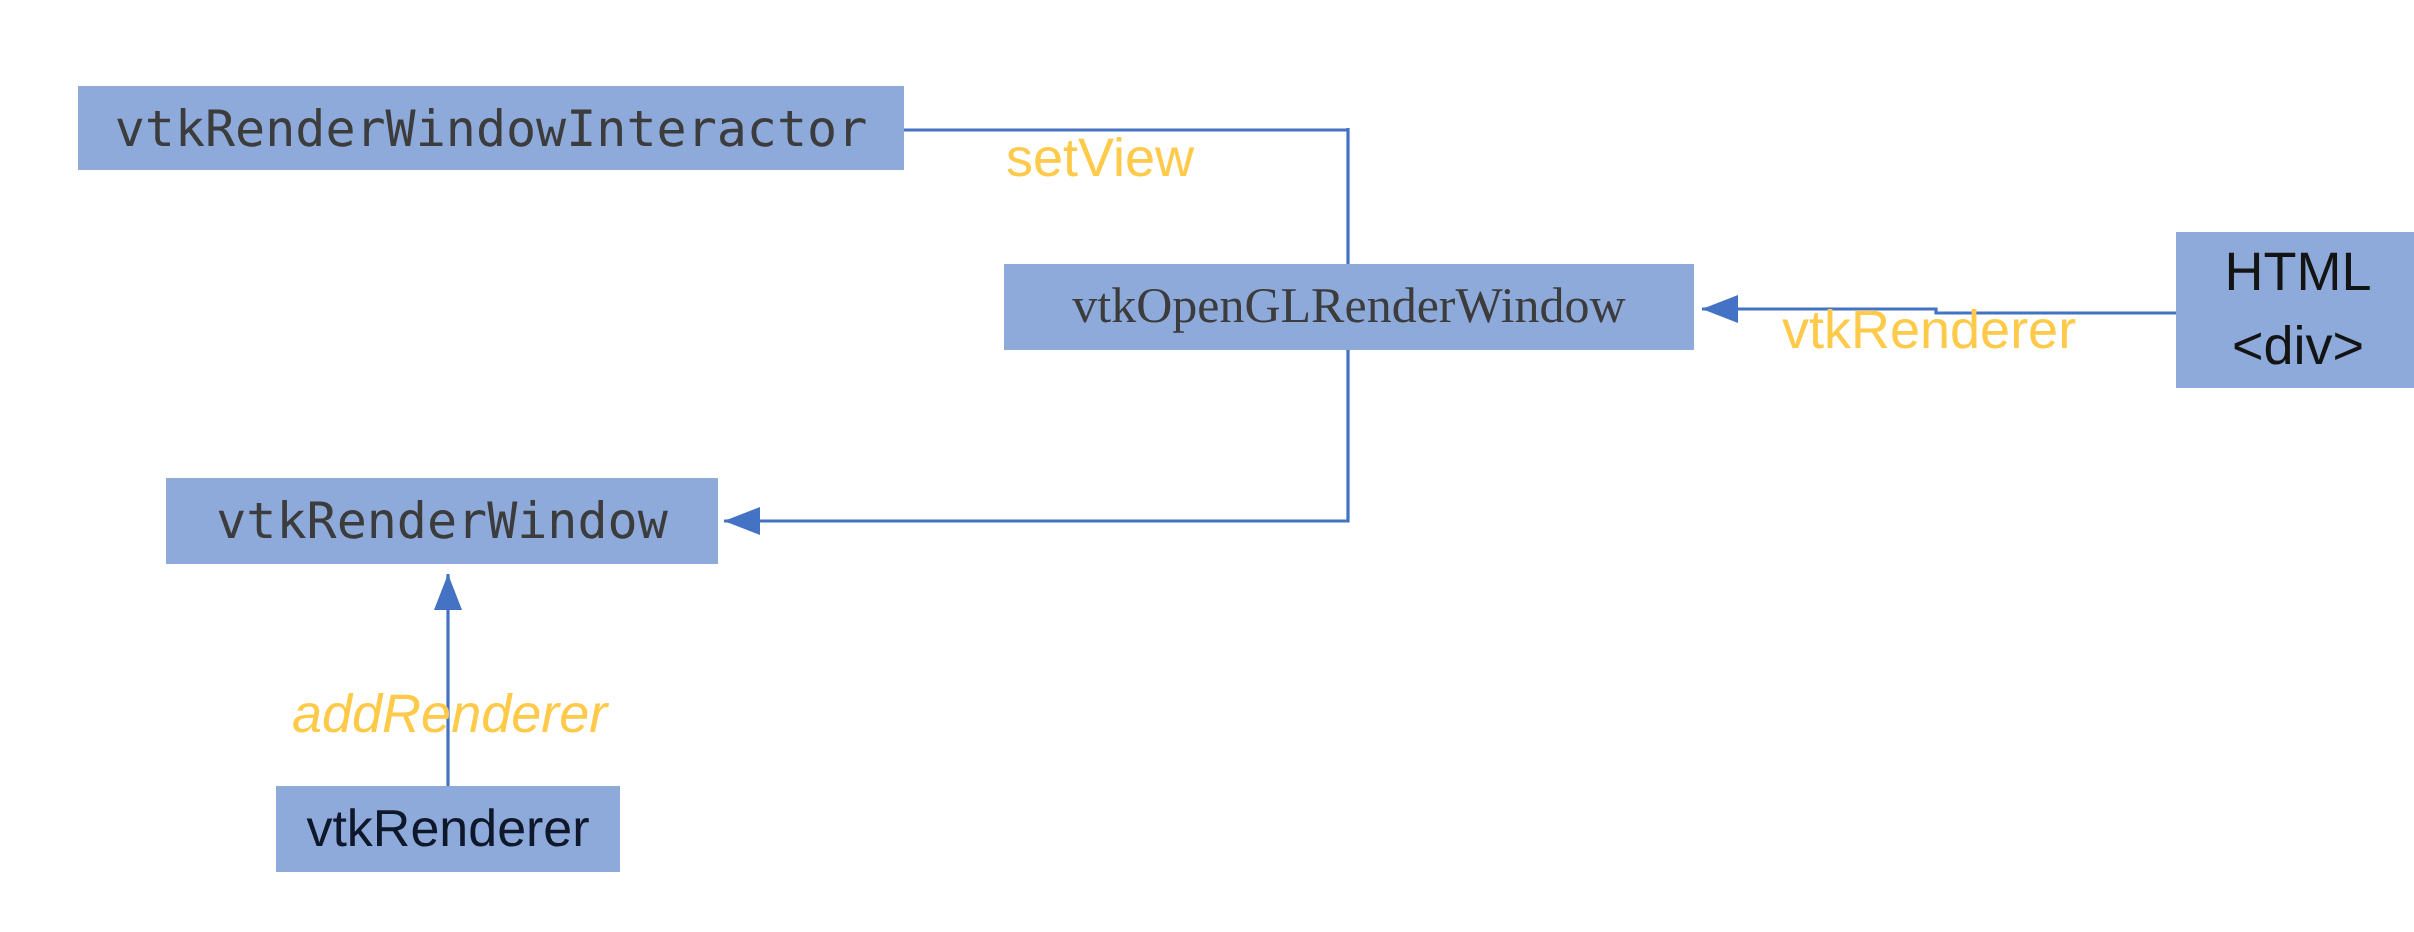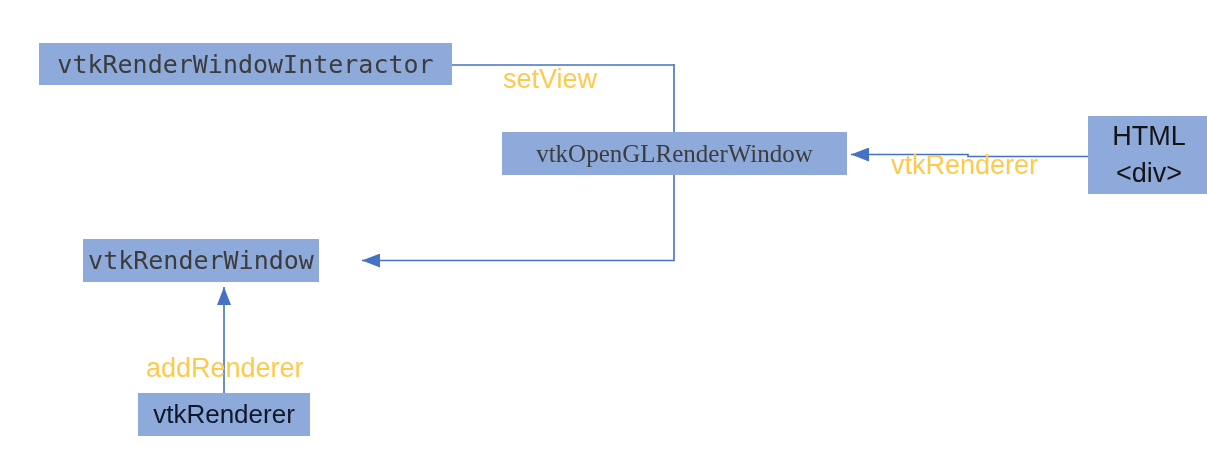--- a/index.html
+++ b/index.html
@@ -39,36 +39,36 @@
   }
   .node.sans {
     font-family: "Liberation Sans", sans-serif;
     color: #3F3F3F;
   }
   #n-interactor   { left: 17px;   top: 43px;  width: 413px; height: 42px; margin-left: 22px; }
   #n-openglrw     { left: 502px;  top: 132px; width: 345px; height: 43px; font-family: Liberation Serif, serif; }
   #n-htmldiv      { left: 1088px; top: 116px; width: 122px;  height: 78px;
                     font-size: 27px; line-height: 37px; color: #141414;
                     flex-direction: column; }
-  #n-renderwindow { left: 83px;   top: 239px; width: 236px; height: 43px; }
+  #n-renderwindow { left: 83px;   top: 239px; width: 276px; height: 43px; }
   #n-renderer     { left: 138px;  top: 393px; width: 172px; height: 43px;
                     font-size: 26px; color: #0f172a; }
   .edge-label {
     position: absolute;
     z-index: 3;
     font-family: "Liberation Sans", sans-serif;
     font-size: 27px;
     color: #FFC94A;
     white-space: nowrap;
     margin-top: 33px;
   }
   #lbl-setview      { left: 503px; top: 31px; }
   #lbl-setcontainer { left: 891px; top: 117px; }
   #lbl-addview      { left: 464px; top: 222px; }
-  #lbl-addrenderer  { left: 146px; top: 320px; }
+  #lbl-addrenderer  { left: 146px; top: 309px; font-style: italic; }
 </style>
 </head>
 <body>
 
 <div class="canvas">
 
   <svg class="connectors" width="1207" height="466" viewBox="0 0 1207 466">
     <defs>
       <marker id="arrow" markerUnits="userSpaceOnUse" markerWidth="20" markerHeight="14" refX="18" refY="7" orient="auto">
         <path d="M0,0 L18,7 L0,14 Z" fill="#4472C4"></path>

